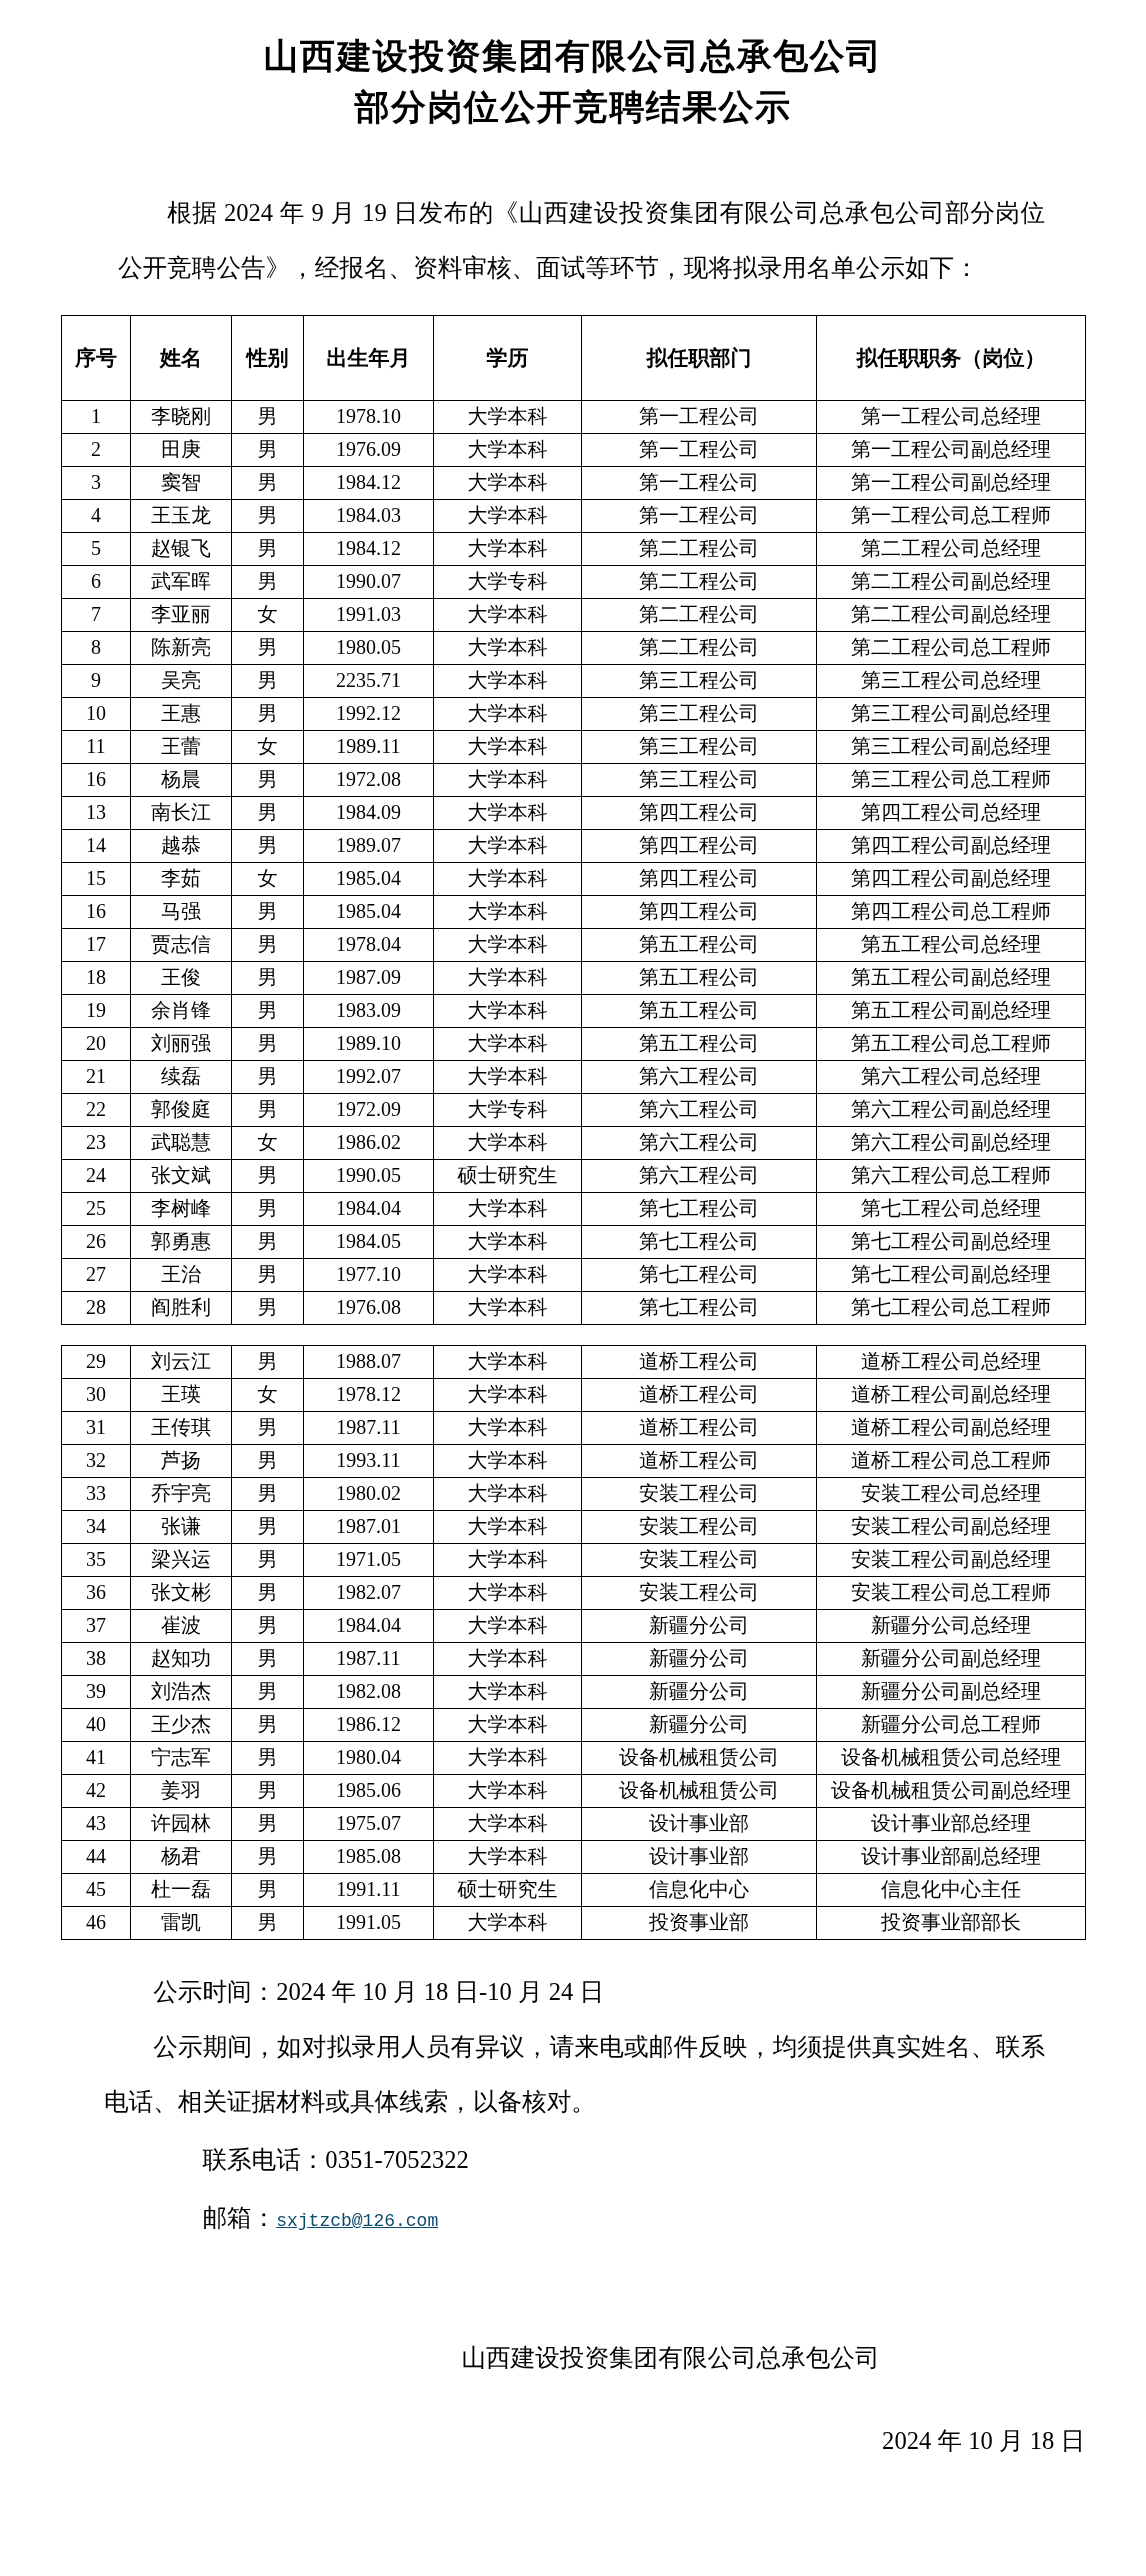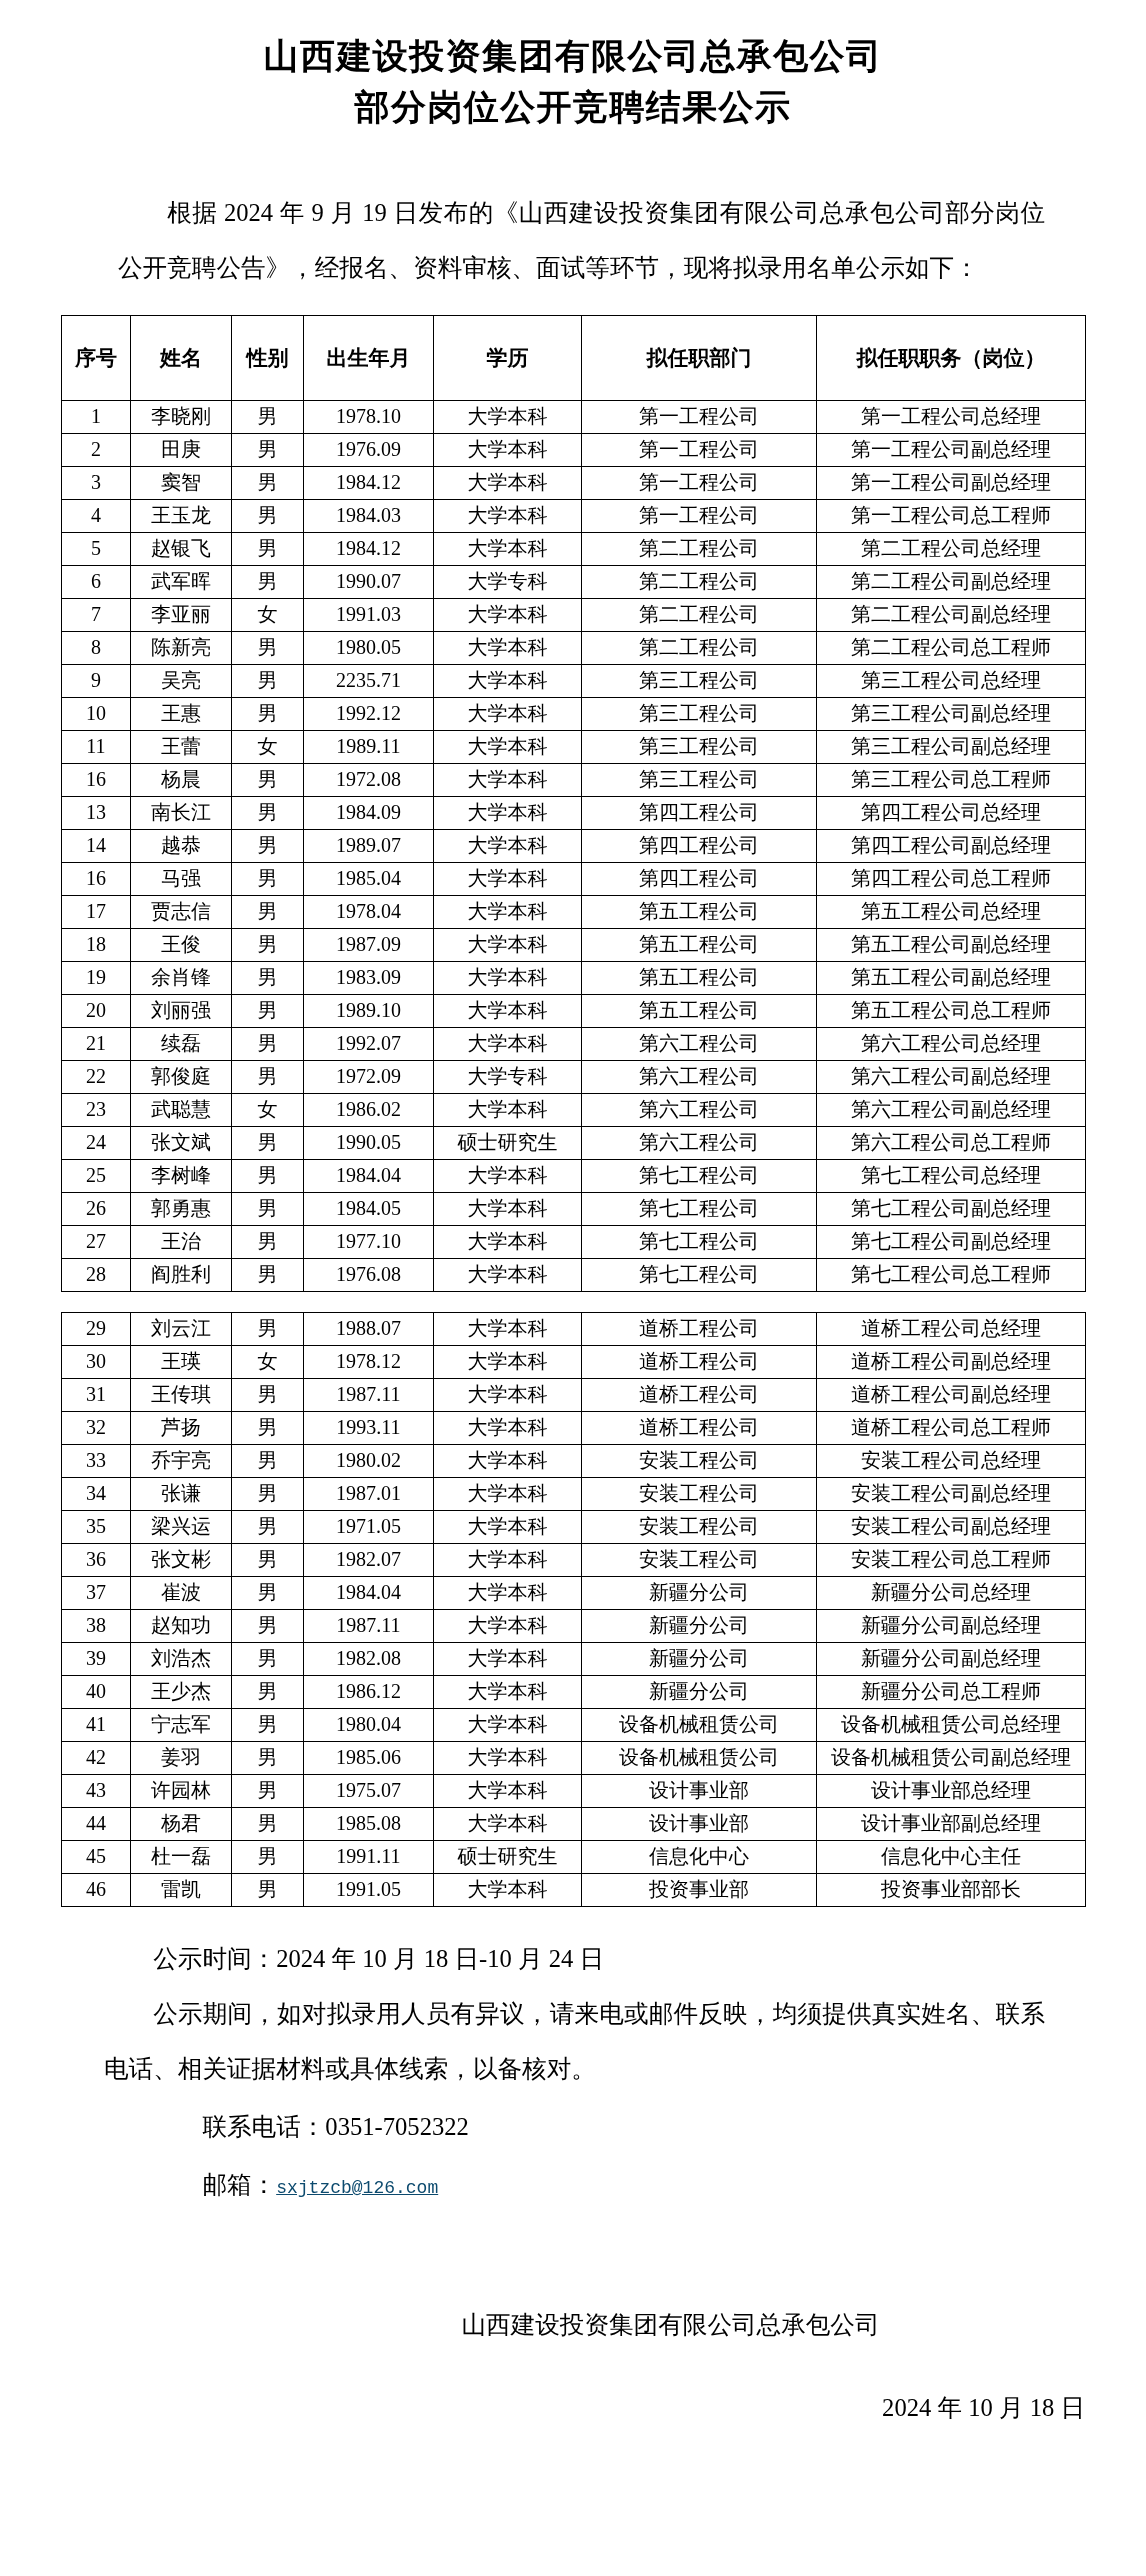--- a/index.html
+++ b/index.html
@@ -232,20 +232,29 @@
         <tr>
           <td>14</td>
           <td>越恭</td>
           <td>男</td>
           <td>1989.07</td>
           <td>大学本科</td>
           <td>第四工程公司</td>
           <td>第四工程公司副总经理</td>
         </tr>
         <tr>
+          <td>15</td>
+          <td>李茹</td>
+          <td>女</td>
+          <td>1985.04</td>
+          <td>大学本科</td>
+          <td>第四工程公司</td>
+          <td>第四工程公司副总经理</td>
+        </tr>
+        <tr>
           <td>16</td>
           <td>马强</td>
           <td>男</td>
           <td>1985.04</td>
           <td>大学本科</td>
           <td>第四工程公司</td>
           <td>第四工程公司总工程师</td>
         </tr>
         <tr>
           <td>17</td>

